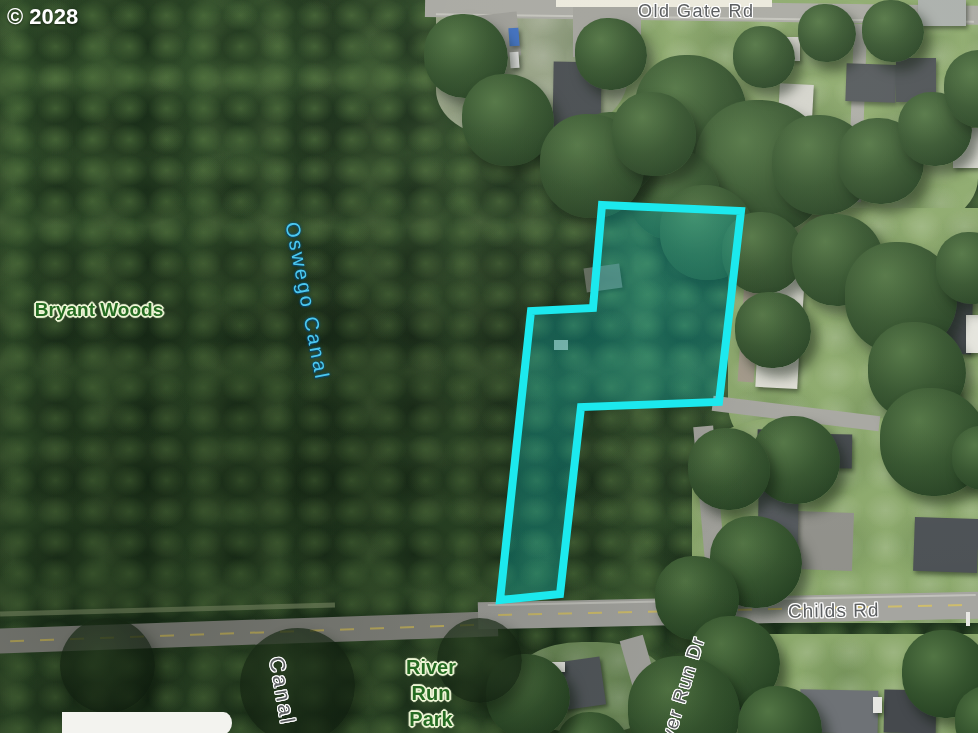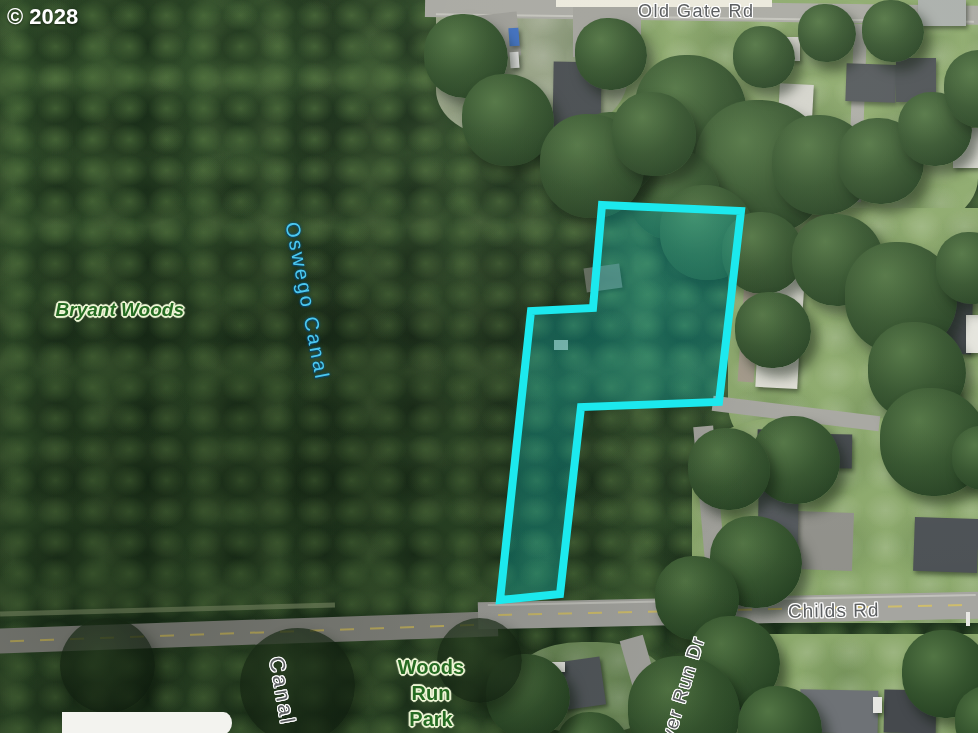--- a/index.html
+++ b/index.html
@@ -154,26 +154,26 @@
   <i class="ts" style="left:437px;top:618px;width:85px;height:85px"></i>
 
   <div class="shade"></div>
 
   <svg class="parcel" width="978" height="733" viewBox="0 0 978 733">
     <polygon stroke-width="8" stroke-linejoin="miter" points="602,205 741,211 719,402 581,407 560,594 500,600 531,311 593,308" fill="rgba(0,228,238,0.24)" stroke="#1ce9ee"></polygon>
   </svg>
 
   <div class="lbl copyright" style="left:7px;top:5px;">© 2028</div>
   <div class="lbl halo-white" style="left:638px;top:2px;font-size:18px;letter-spacing:1.5px;">Old Gate Rd</div>
-  <div class="lbl halo-green" style="left:14px;top:299px;width:170px;text-align:right;font-size:19px;line-height:22px;font-style:italic;">
+  <div class="lbl halo-green" style="left:14px;top:299px;width:170px;text-align:center;font-size:19px;line-height:22px;">
     <div>Bryant Woods</div>
   </div>
   <div class="lbl canal-blue" style="left:303px;top:220px;font-size:20px;letter-spacing:2.5px;transform:rotate(79deg);transform-origin:0 0;">Oswego Canal</div>
   <div class="lbl halo-white" style="left:788px;top:601px;font-size:19px;letter-spacing:1px;transform:rotate(-1deg);">Childs Rd</div>
   <div class="lbl halo-green" style="left:396px;top:654px;width:70px;text-align:center;font-size:20px;line-height:26px;">
-    <div>Woods</div>
+    <div>River</div>
     <div>Run</div>
     <div>Park</div>
   </div>
   <div class="lbl halo-white" style="left:288px;top:655px;font-size:21px;letter-spacing:3px;transform:rotate(80deg);transform-origin:0 0;">Canal</div>
   <div class="lbl halo-white" style="left:652px;top:756px;font-size:19px;letter-spacing:1.5px;transform:rotate(-73deg);transform-origin:0 0;">River Run Dr</div>
 
 </div>
 
 </body></html>

